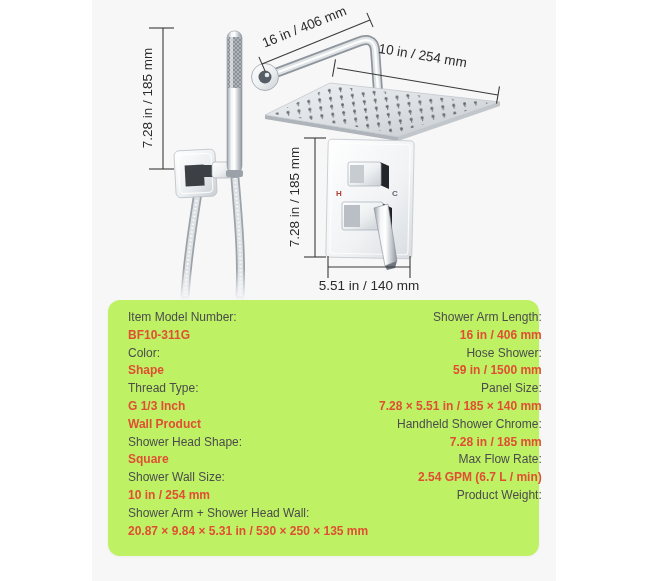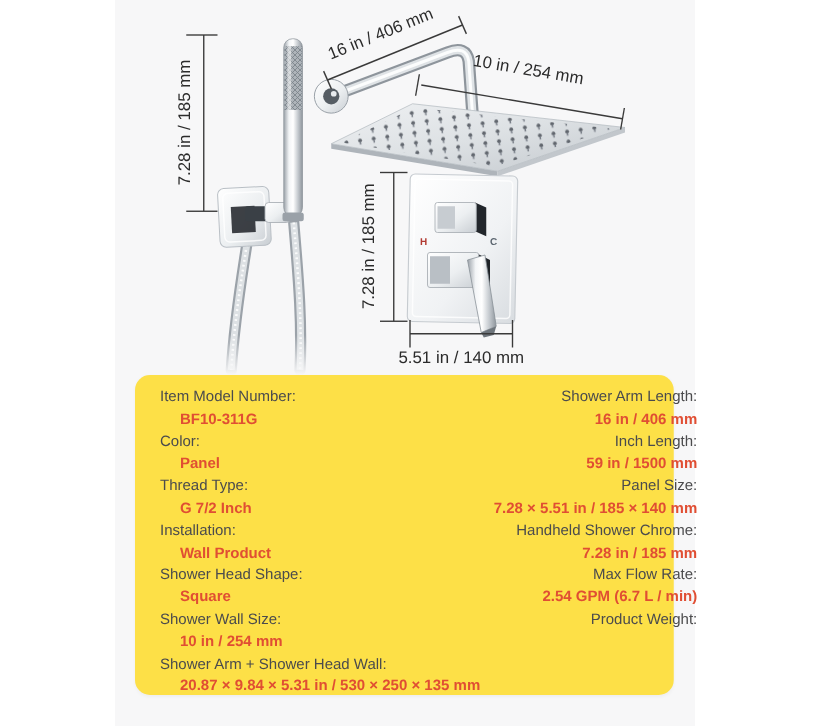--- a/index.html
+++ b/index.html
@@ -7,35 +7,35 @@
     width:650px;height:581px;background:#ffffff;overflow:hidden;
     font-family:"Liberation Sans",sans-serif;position:relative;
   }
   .stage{
     position:absolute;left:92px;top:0;width:464px;height:581px;
     background:#f7f7f8;
   }
   .figure-svg{position:absolute;left:0;top:0;}
   .spec-card{
     position:absolute;left:16px;top:300px;width:431px;height:256px;
-    background:#fde047;border-radius:12px;
+    background:#bef264;border-radius:12px;
     box-shadow:0 1px 3px rgba(0,0,0,0.04);
     display:flex;box-sizing:border-box;
     padding:9px 0 0 20px;
   }
   .spec-col{display:block;}
   .spec-col.left{width:251px;flex:0 0 251px;}
   .spec-col.right{flex:1 1 auto;text-align:right;}
   .spec-label{
     font-size:12px;line-height:17.8px;color:#4b4b4d;
     white-space:nowrap;font-weight:400;
   }
   .spec-value{
     font-size:12px;line-height:17.8px;color:#e04e33;
-    font-weight:700;white-space:nowrap;margin-left:16px;
+    font-weight:700;white-space:nowrap;
   }
 </style>
 </head>
 <body>
 
 <div class="stage">
 
   <svg class="figure-svg" width="464" height="300" viewBox="0 0 464 300">
     <defs>
       <linearGradient id="chromeX" x1="0" y1="0" x2="1" y2="0">
@@ -183,36 +183,35 @@
       </g>
       <text x="277" y="290" text-anchor="middle" font-size="13.5" fill="#2b2b2b">5.51 in / 140 mm</text>
     </g>
   </svg>
 
   <div class="spec-card">
     <div class="spec-col left">
         <div class="spec-label">Item Model Number:</div>
         <div class="spec-value">BF10-311G</div>
         <div class="spec-label">Color:</div>
-        <div class="spec-value">Panel</div>
+        <div class="spec-value">Shape</div>
         <div class="spec-label">Thread Type:</div>
-        <div class="spec-value">G 7/2 Inch</div>
-        <div class="spec-label">Installation:</div>
+        <div class="spec-value">G 1/3 Inch</div>
         <div class="spec-value">Wall Product</div>
         <div class="spec-label">Shower Head Shape:</div>
         <div class="spec-value">Square</div>
         <div class="spec-label">Shower Wall Size:</div>
         <div class="spec-value">10 in / 254 mm</div>
         <div class="spec-label">Shower Arm + Shower Head Wall:</div>
         <div class="spec-value">20.87 × 9.84 × 5.31 in / 530 × 250 × 135 mm</div>
       </div>
     <div class="spec-col right">
         <div class="spec-label">Shower Arm Length:</div>
         <div class="spec-value">16 in / 406 mm</div>
-        <div class="spec-label">Inch Length:</div>
+        <div class="spec-label">Hose Shower:</div>
         <div class="spec-value">59 in / 1500 mm</div>
         <div class="spec-label">Panel Size:</div>
         <div class="spec-value">7.28 × 5.51 in / 185 × 140 mm</div>
         <div class="spec-label">Handheld Shower Chrome:</div>
         <div class="spec-value">7.28 in / 185 mm</div>
         <div class="spec-label">Max Flow Rate:</div>
         <div class="spec-value">2.54 GPM (6.7 L / min)</div>
         <div class="spec-label">Product Weight:</div>
       </div>
   </div>

